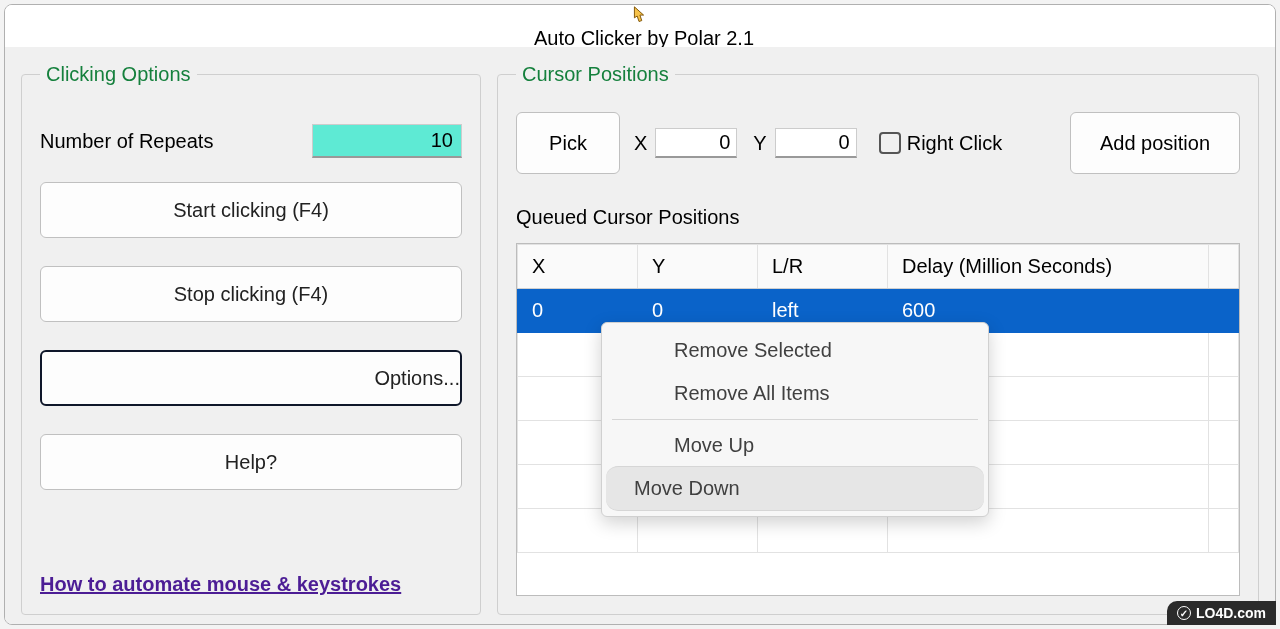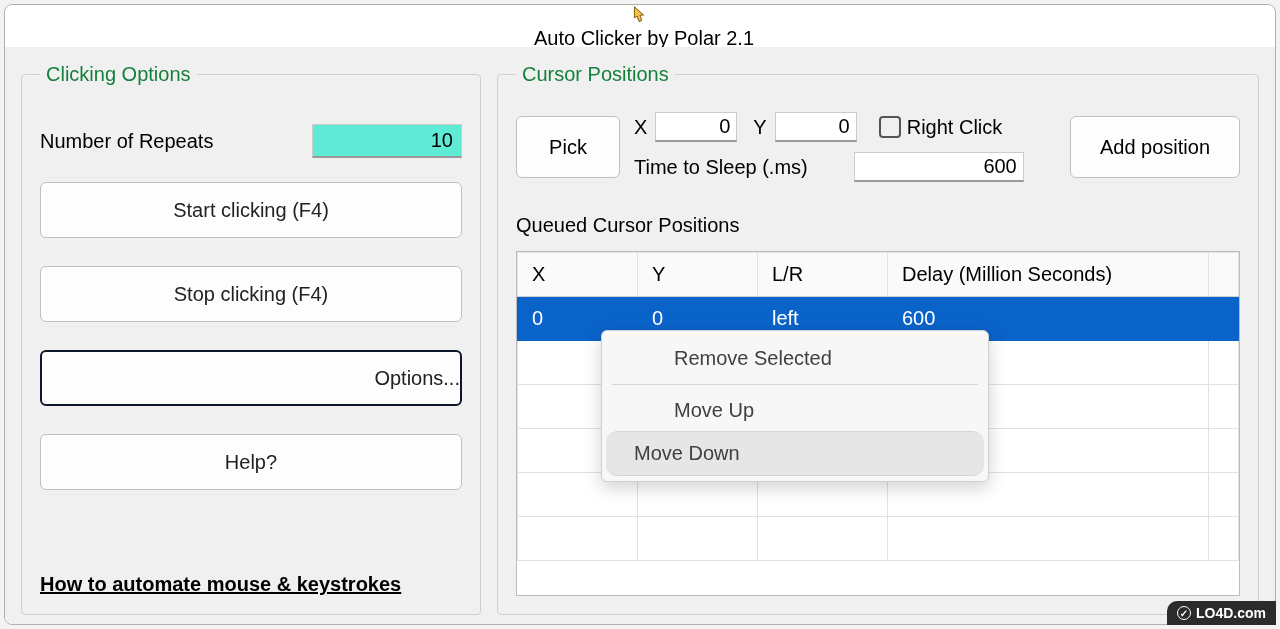--- a/index.html
+++ b/index.html
@@ -102,21 +102,21 @@
       font-size: 20px;
       color: #222;
       cursor: pointer;
     }
     .big-button.focused {
       border: 2px solid #0f172a;
       text-align: right;
     }
     .link {
       font-size: 20px;
-      color: #000000;
+      color: #4c1d95;
       font-weight: 700;
       text-decoration: underline;
       cursor: pointer;
       margin-top: auto;
     }
 
     .right-group {
       flex: 1;
       height: 552px;
       display: flex;
@@ -328,24 +328,20 @@
           <div class="coord-row">
             <label>X</label>
             <input class="coord-input" value="0" style="">
             <label style="margin-left:8px">Y</label>
             <input class="coord-input" value="0" style="">
             <label class="chk-label" style="margin-left:14px">
               <span class="chk"></span>
               <span>Right Click</span>
             </label>
           </div>
-          <div class="coord-row">
-            <label>Time to Sleep (.ms)</label>
-            <input class="sleep-input" style="margin-left: 38px;" value="600">
-          </div>
         </div>
 
         <button class="addpos-btn" style="margin-left:auto">Add position</button>
       </div>
 
       <div class="queued-label">Queued Cursor Positions</div>
 
       <div class="table-wrap">
         <table class="grid">
           <colgroup>
@@ -405,20 +401,21 @@
                 <td></td>
                 <td></td>
                 <td></td>
                 <td></td>
               </tr>
           </tbody>
         </table>
 
         <div class="context-menu">
           <div class="menu-item">Remove Selected</div>
+          <div class="menu-item">Remove All Items</div>
           <div class="menu-sep"></div>
           <div class="menu-item">Move Up</div>
           <div class="menu-item hover">Move Down</div>
         </div>
       </div>
     </fieldset>
 
   </div>
 </div>
 

